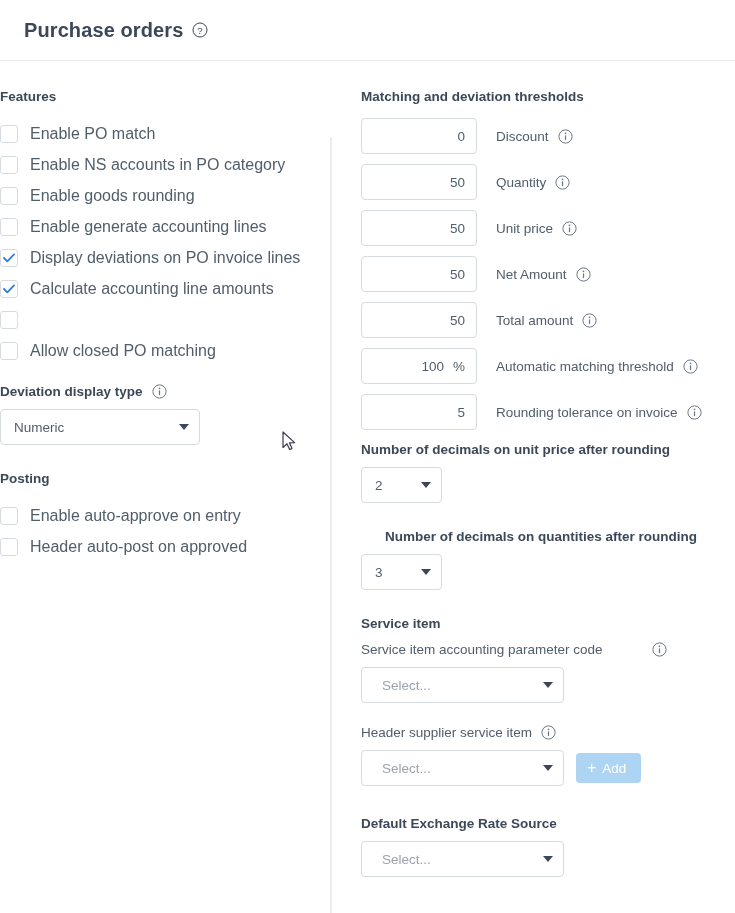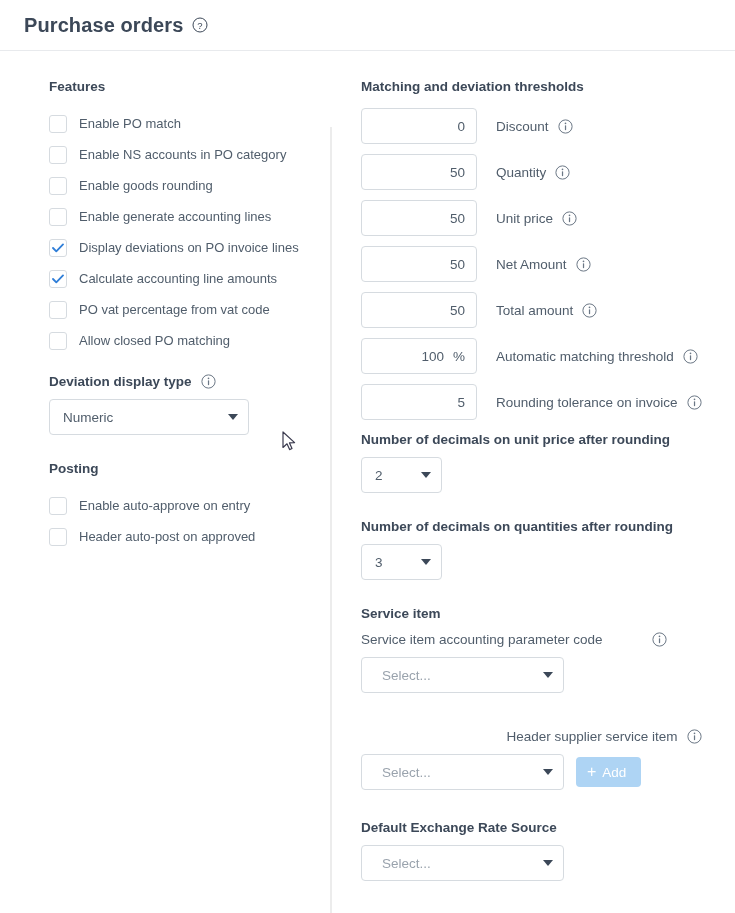--- a/index.html
+++ b/index.html
@@ -11,21 +11,21 @@
     height: 913px;
     background: #ffffff;
     font-family: "Liberation Sans", sans-serif;
     color: #3c4858;
     overflow: hidden;
     position: relative;
   }
 
   
   .page-header {
-    height: 51px;
+    height: 61px;
     box-sizing: border-box;
     border-bottom: 1px solid #e8eaed;
     display: flex;
     align-items: center;
     padding: 0 0 0 24px;
     background: #fff;
   }
   .page-title {
     font-size: 20px;
     font-weight: 600;
@@ -42,21 +42,20 @@
 
   
   .content {
     display: flex;
     padding-top: 28px;
     position: relative;
   }
   .col-left {
     width: 331px;
     box-sizing: border-box;
-    padding-left: 49px;
     position: relative;
   }
   .divider {
     position: absolute;
     left: 330px;
     top: 76px;
     width: 2px;
     height: 837px;
     background: #ececec;
   }
@@ -91,21 +90,21 @@
     border-radius: 3px;
     background: #fff;
     box-sizing: border-box;
     display: flex;
     align-items: center;
     justify-content: center;
     margin-right: 12px;
   }
   .checkbox svg { display: block; }
   .check-label {
-    font-size: 13px;
+    font-size: 16px;
     color: #505d6b;
   }
 
   
   .field-label {
     font-size: 13.5px;
     font-weight: 700;
     color: #3c4858;
     display: flex;
     align-items: center;
@@ -272,21 +271,20 @@
     <div class="check-row">
       <span class="checkbox">
         <svg width="12" height="10" viewBox="0 0 12 10">
           <polyline points="1,5 4.3,8.4 11,1.4" fill="none" stroke="#2f7ed8" stroke-width="1.8" stroke-linecap="round" stroke-linejoin="round"></polyline>
         </svg>
       </span>
       <span class="check-label">Calculate accounting line amounts</span>
     </div>
     <div class="check-row">
       <span class="checkbox"></span>
-      <span class="check-label">PO vat percentage from vat code</span>
     </div>
     <div class="check-row">
       <span class="checkbox"></span>
       <span class="check-label">Allow closed PO matching</span>
     </div>
 
     <div class="field-label" style="margin-top:18px;">
       <span>Deviation display type</span>
       <span class="info-icon">
         <svg width="15" height="15" viewBox="0 0 15 15">
@@ -429,21 +427,21 @@
         </span>
       </div>
     </div>
 
     <div class="ctrl-heading">Number of decimals on unit price after rounding</div>
     <div class="select-box sel-decimals">
       <span class="select-value">2</span>
       <span class="caret"></span>
     </div>
 
-    <div class="ctrl-heading" style="margin-top:26px;">Number of decimals on quantities after rounding</div>
+    <div class="ctrl-heading" style="margin-top:26px;margin-left:24px;">Number of decimals on quantities after rounding</div>
     <div class="select-box sel-decimals">
       <span class="select-value">3</span>
       <span class="caret"></span>
     </div>
 
     <div class="ctrl-heading" style="margin-top:26px;">Service item</div>
 
     <div class="field-label normal" style="margin-top:11px;gap:40px;">
       <span>Service item accounting parameter code</span>
       <span class="info-icon">
@@ -452,21 +450,21 @@
           <circle cx="7.5" cy="4.3" r="0.85" fill="#6b7785"></circle>
           <rect x="6.9" y="6.2" width="1.25" height="5" rx="0.6" fill="#6b7785"></rect>
         </svg>
       </span>
     </div>
     <div class="select-box sel-service">
       <span class="select-value placeholder">Select...</span>
       <span class="caret"></span>
     </div>
 
-    <div class="field-label normal" style="margin-top:36px;justify-content:flex-end;">
+    <div class="field-label normal" style="margin-top:22px;">
       <span>Header supplier service item</span>
       <span class="info-icon">
         <svg width="15" height="15" viewBox="0 0 15 15">
           <circle cx="7.5" cy="7.5" r="6.6" fill="none" stroke="#6b7785" stroke-width="1"></circle>
           <circle cx="7.5" cy="4.3" r="0.85" fill="#6b7785"></circle>
           <rect x="6.9" y="6.2" width="1.25" height="5" rx="0.6" fill="#6b7785"></rect>
         </svg>
       </span>
     </div>
     <div class="add-row">

